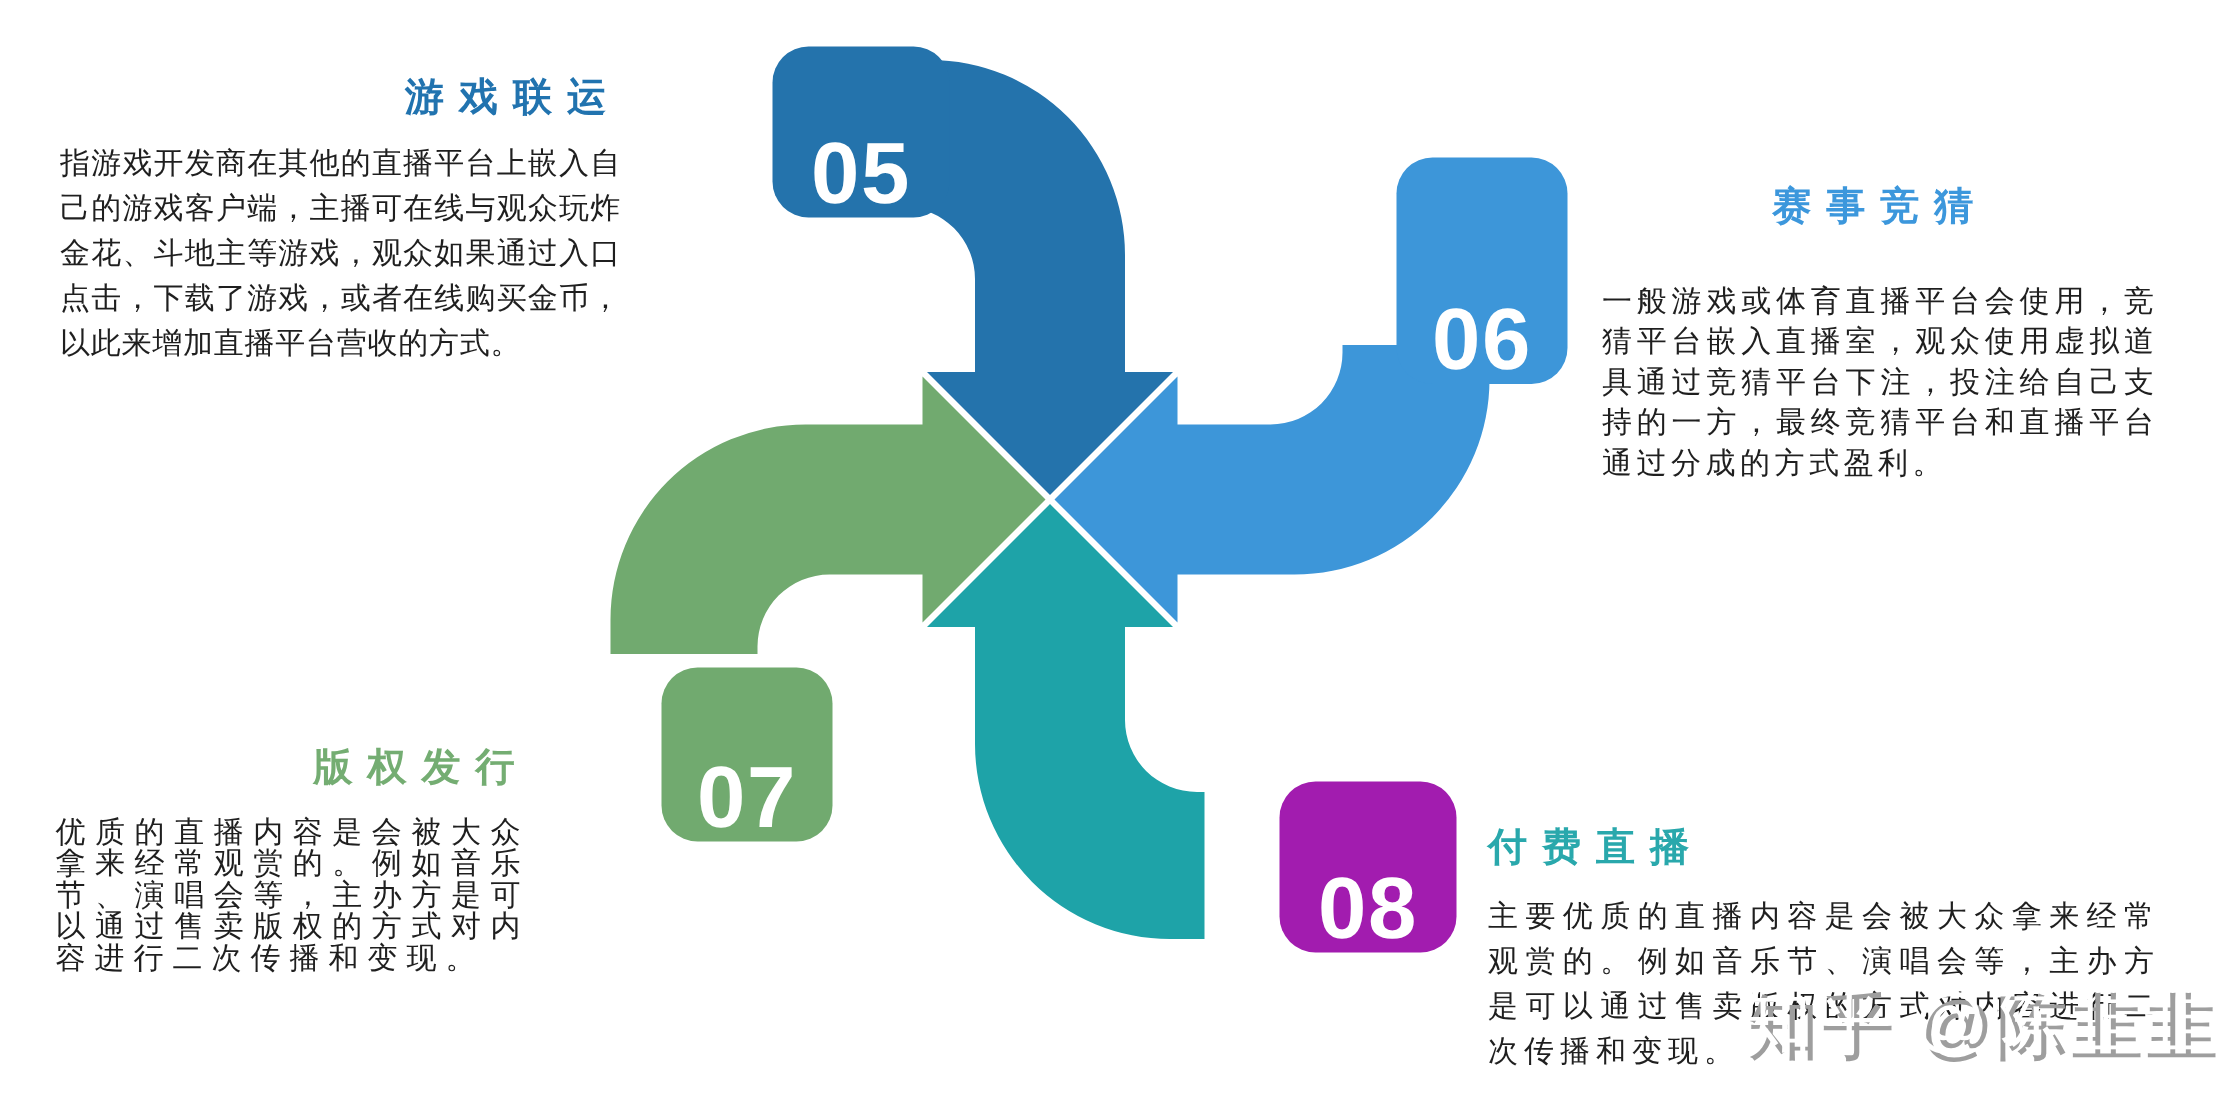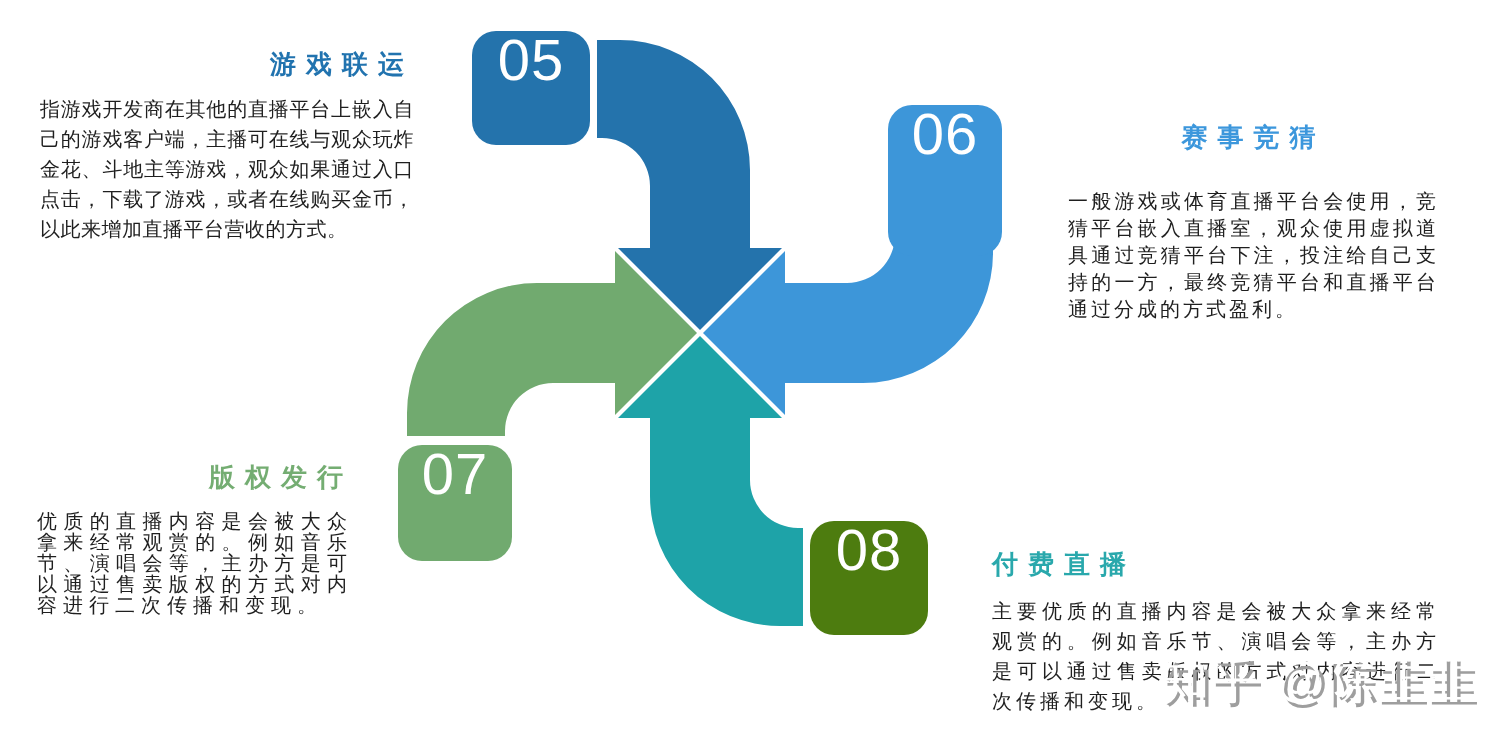--- a/index.html
+++ b/index.html
@@ -8,42 +8,42 @@
     font-family:"Liberation Sans", sans-serif;
   }
   
   svg.arrows{position:absolute;left:0;top:0;width:1488px;height:732px;}
   .c0{fill:#2473AC}
   .c1{fill:#3D96D9}
   .c2{fill:#71AA6F}
   .c3{fill:#1EA3A8}
   
   .numbox{
-    position:absolute;border-radius:24px;display:flex;align-items:flex-start;justify-content:center;
-    color:#ffffff;font-size:58px;font-weight:400;letter-spacing:1px;line-height:1;
+    position:absolute;border-radius:24px;display:flex;align-items:flex-end;justify-content:center;
+    color:#ffffff;font-size:58px;font-weight:700;letter-spacing:1px;line-height:1;margin-left:43px;
   }
   .b0{left:472px;top:31px;width:118px;height:114px;background:#2473AC;}
   .b1{left:888px;top:105px;width:114px;height:151px;background:#3D96D9;}
   .b2{left:398px;top:445px;width:114px;height:116px;background:#71AA6F;}
-  .b3{left:810px;top:521px;width:118px;height:114px;background:#4d7c0f;}
+  .b3{left:810px;top:521px;width:118px;height:114px;background:#a21caf;}
   
   .section{position:absolute;}
   .title{font-size:26px;font-weight:bold;letter-spacing:10px;line-height:36px;white-space:nowrap;}
   .body{
     color:#1F1F1F;text-align:justify;text-justify:inter-character;
     font-size:20px;
   }
   .s0{left:40px;top:46px;width:374px;}
   .s0 .title{color:#2173AF;text-align:right;}
   .s0 .body{margin-top:12px;line-height:30px;letter-spacing:0.5px;}
   .s1{left:1068px;top:119px;width:371px;}
   .s1 .title{color:#3C97DC;text-align:center;}
   .s1 .body{margin-top:33px;line-height:27px;letter-spacing:3px;}
   .s2{left:37px;top:459px;width:316px;}
-  .s2 .title{color:#74AD72;text-align:right;}
+  .s2 .title{color:#74AD72;text-align:right;margin-top:34px;}
   .s2 .body{margin-top:16px;line-height:21px;letter-spacing:6px;}
   .s3{left:992px;top:530px;width:448px;margin-top:16px;}
   .s3 .title{color:#29A8AC;text-align:left;}
   .s3 .body{margin-top:14px;line-height:30px;letter-spacing:4px;}
   
   .watermark{
     position:absolute;left:1160px;top:648px;white-space:nowrap;
     font-size:48px;letter-spacing:2px;color:#ffffff;
     text-shadow:5px 5px 0 #9E9E9E;
     z-index:5;

